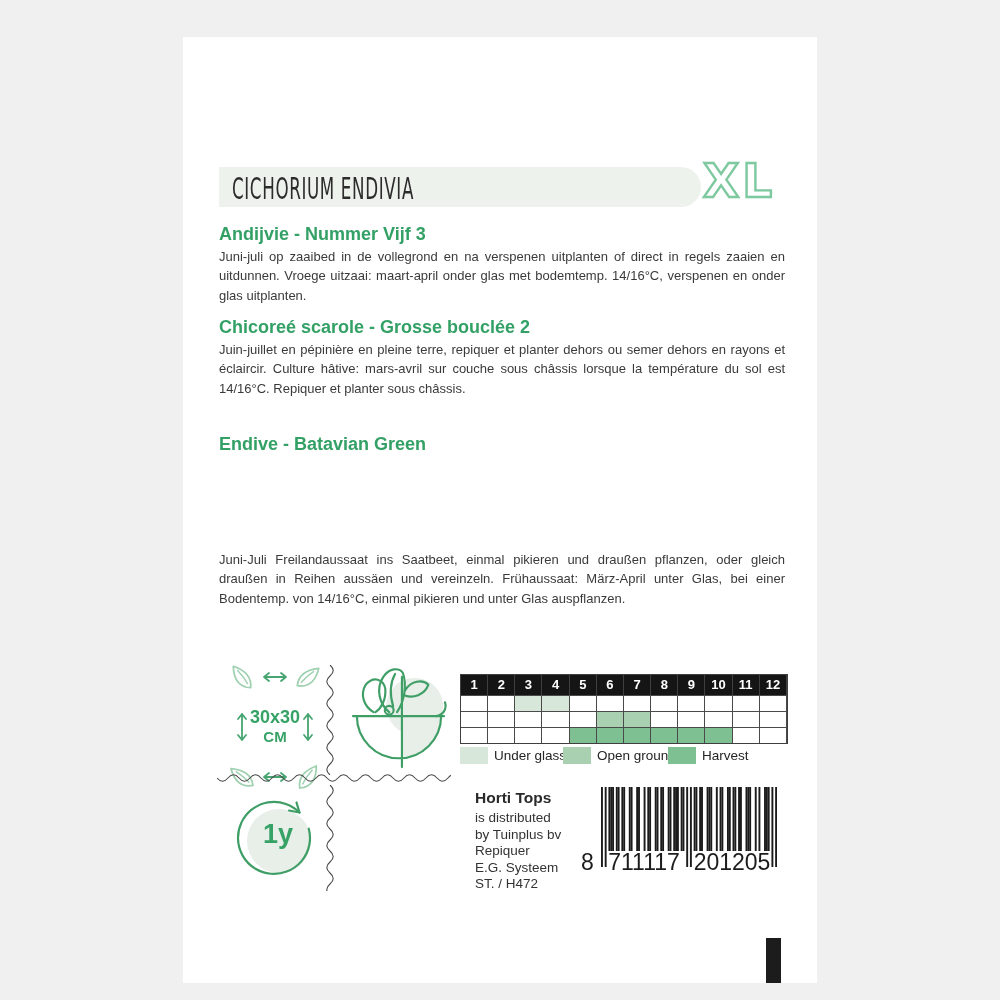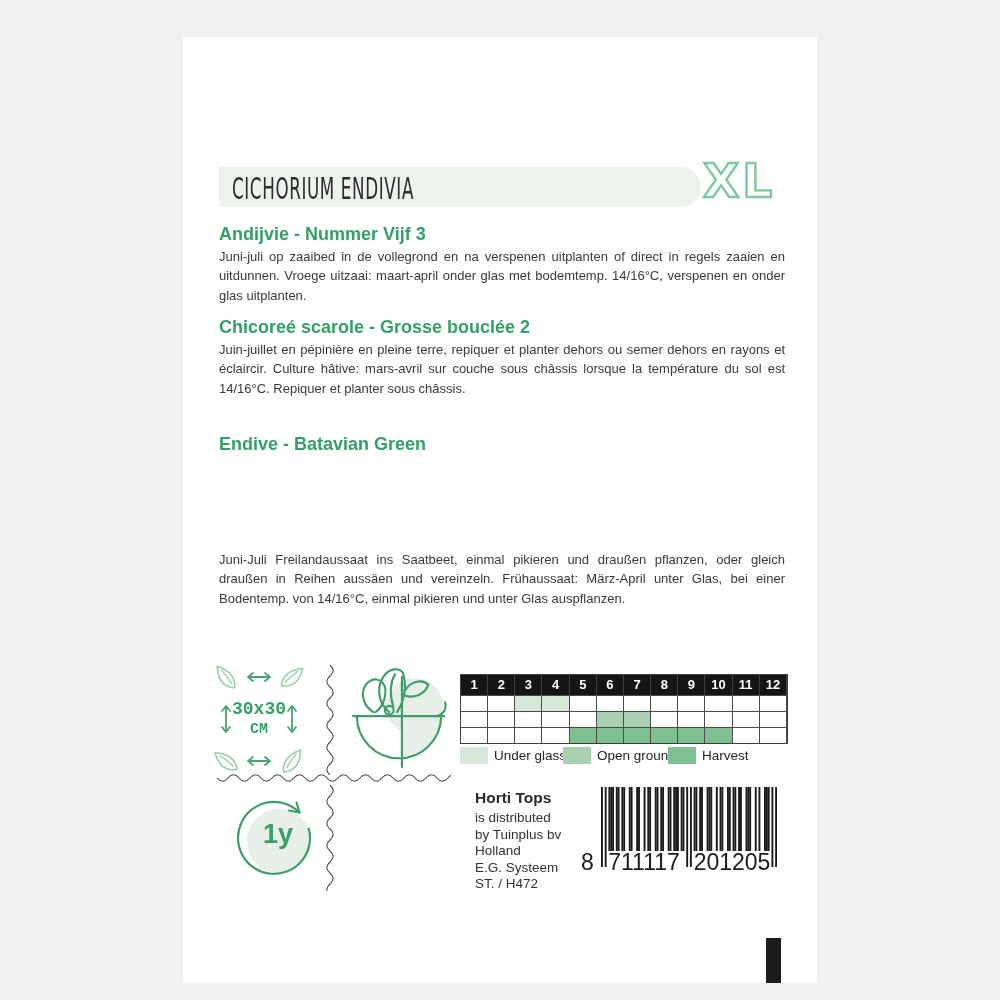--- a/index.html
+++ b/index.html
@@ -32,24 +32,23 @@
     font-size:47px;font-weight:bold;letter-spacing:3px;
     color:#ffffff;-webkit-text-stroke:2.4px #7ec9a0;
   }
   
   .sec{position:absolute;left:36px;width:566px;}
   .sec h2{margin:0 0 3px 0;font-size:18px;line-height:20px;color:#33a166;font-weight:bold;}
   .sec p{margin:0;font-size:13px;line-height:19.3px;color:#3a3a3a;text-align:justify;}
   .s1{top:187px}.s2{top:280px}.s3{top:397px}.s4{top:513px}
   
   .spacing-icon{
-    position:absolute;left:30px;top:627px;width:92px;height:110px;
+    position:absolute;left:46px;top:627px;width:92px;height:110px;
     display:grid;grid-template-columns:26px 40px 26px;grid-template-rows:26px 44px 26px;
-    row-gap:7px;
-    font-family:Liberation Mono, monospace;
+    row-gap:15px;
   }
   .spacing-icon .cell{display:flex;align-items:center;justify-content:center;}
   .spacing-label{
     text-align:center;color:#36a266;font-weight:bold;font-size:18px;line-height:19px;
   }
   .spacing-label .unit{font-size:15px;}
   
   .wavy{position:absolute;}
   .wv1{left:143px;top:628px;}
   .wv2{left:143px;top:748px;}
@@ -273,21 +272,21 @@
         <path d="M67.5,16.5 L57,14.5 M67.5,16.5 L64.5,6.5"></path>
       </g>
     </svg>
     <div class="cycle-text">1y</div>
   </div>
 
   <div class="dist">
     <div class="brand">Horti Tops</div>
     <div class="dl">is distributed</div>
     <div class="dl">by Tuinplus bv</div>
-    <div class="dl">Holland</div>
+    <div class="dl">Repiquer</div>
     <div class="dl">E.G. Systeem</div>
     <div class="dl">ST. / H472</div>
   </div>
 
   <div class="barcode">
     <svg id="bars" viewBox="0 0 176 80" width="176" height="80">
         <rect x="0.00" y="0" width="1.91" height="80" fill="#1b1b1b"></rect>
         <rect x="3.71" y="0" width="1.91" height="80" fill="#1b1b1b"></rect>
         <rect x="7.41" y="0" width="1.91" height="64" fill="#1b1b1b"></rect>
         <rect x="9.26" y="0" width="1.91" height="64" fill="#1b1b1b"></rect>

